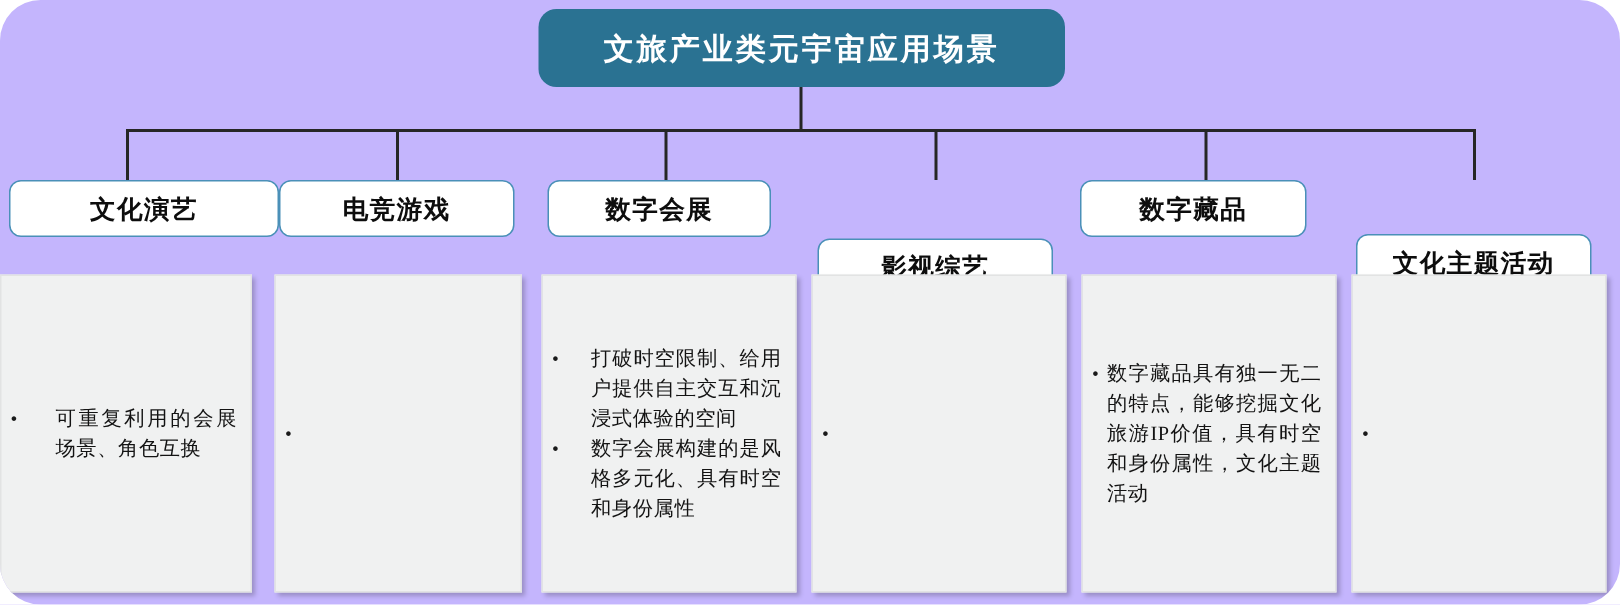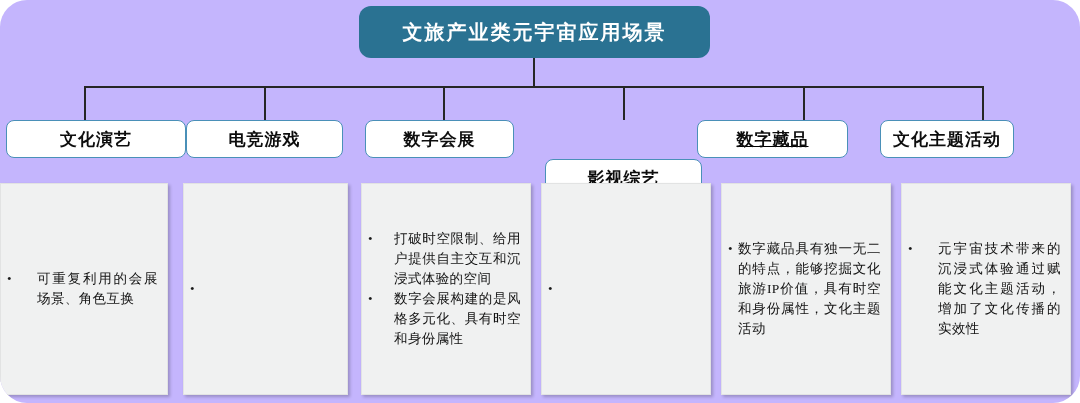--- a/index.html
+++ b/index.html
@@ -151,24 +151,24 @@
   </div>
   <div class="head-box" style="left:186px;width:157px;">
     <span class="head-label">电竞游戏</span>
   </div>
   <div class="head-box" style="left:365px;width:149px;">
     <span class="head-label">数字会展</span>
   </div>
   <div class="head-box" style="left:545px;width:157px;margin-top:39px;">
     <span class="head-label">影视综艺</span>
   </div>
-  <div class="head-box" style="left:697px;width:151px;text-decoration:underline;">
+  <div class="head-box" style="left:720px;width:151px;">
     <span class="head-label">数字藏品</span>
   </div>
-  <div class="head-box" style="left:880px;width:134px;">
+  <div class="head-box" style="left:904px;width:157px;margin-top:36px;">
     <span class="head-label">文化主题活动</span>
   </div>
 
   <div class="body-box gut-wide" style="left:0px;width:168px;">
     <div class="bullet-row">
       <span class="bullet-dot">•</span>
       <span class="bullet-text">可重复利用的会展场景、角色互换</span>
     </div>
   </div>
 
@@ -198,17 +198,16 @@
   <div class="body-box gut-tight" style="left:721px;width:170px;">
     <div class="bullet-row">
       <span class="bullet-dot">•</span>
       <span class="bullet-text">数字藏品具有独一无二的特点，能够挖掘文化旅游IP价值，具有时空和身份属性，文化主题活动</span>
     </div>
   </div>
 
   <div class="body-box gut-wide" style="left:901px;width:170px;">
     <div class="bullet-row">
       <span class="bullet-dot">•</span>
-      <span class="bullet-text">元宇宙技术带来的沉浸式体验通过赋能文化主题活动，增加了文化传播的实效性</span>
     </div>
   </div>
 
 </div>
 
 </body></html>

